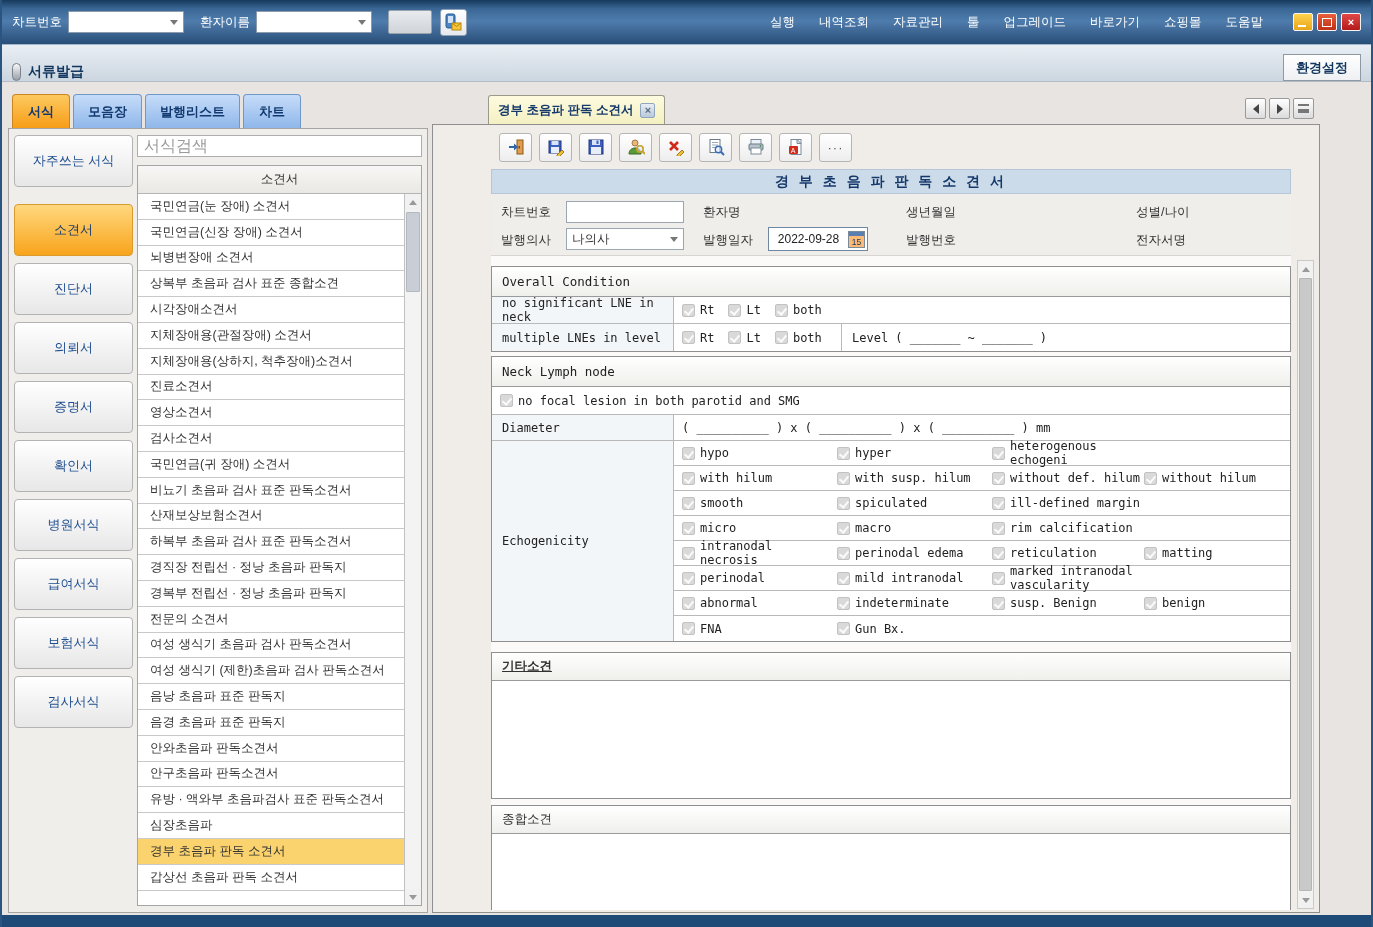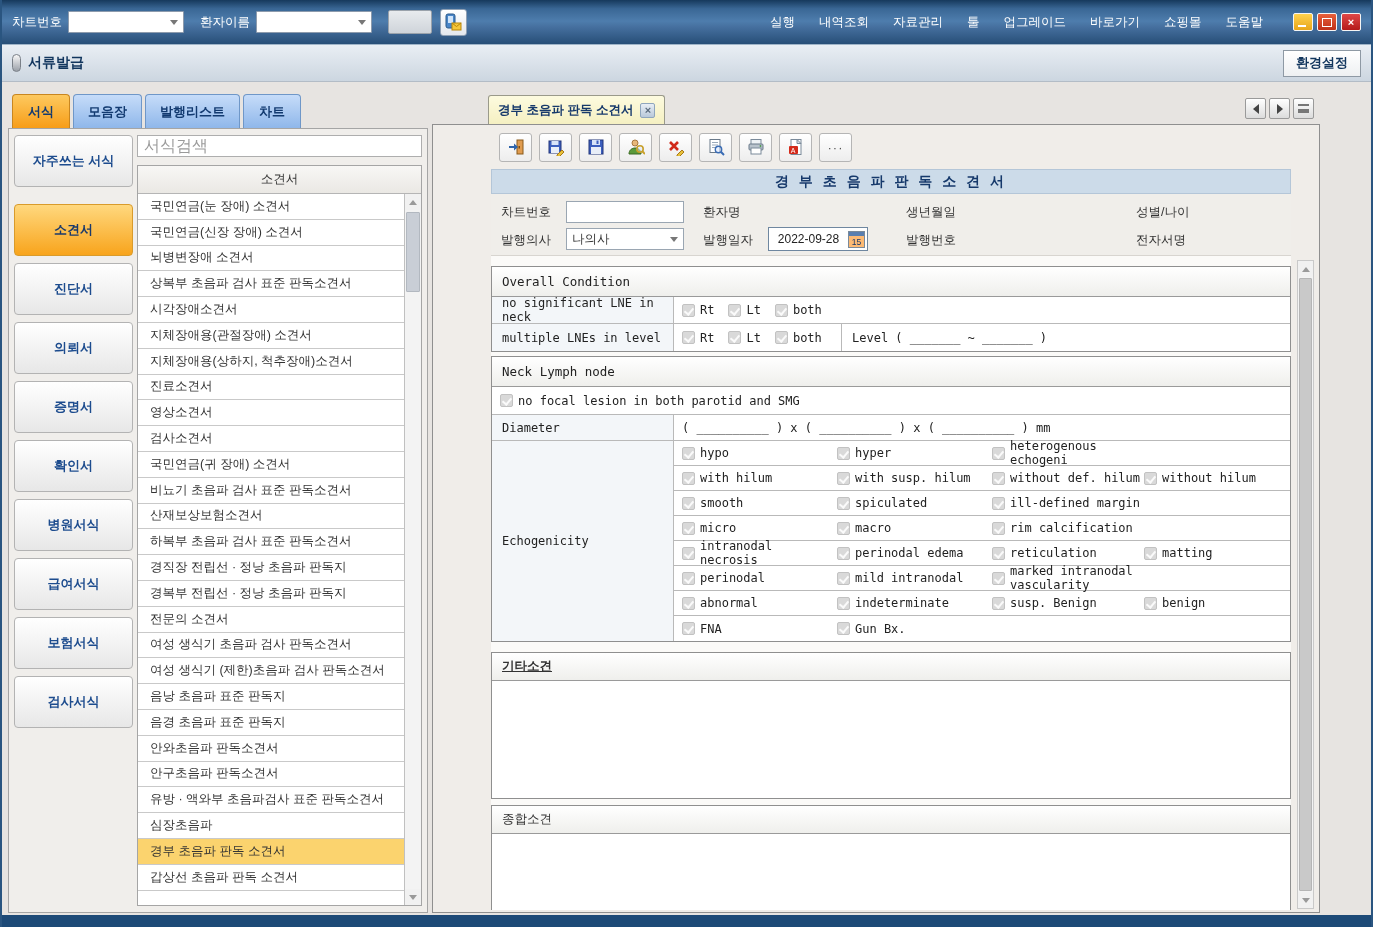--- a/index.html
+++ b/index.html
@@ -27,41 +27,41 @@
   .win-btn { width:20px; height:18px; border:1px solid #f5f5f5; border-radius:2px; margin-left:4px; position:relative;
              display:flex; align-items:center; justify-content:center; color:#fff; font-size:11px; font-weight:bold; }
   .win-min { background:linear-gradient(#ffd24d,#e8a61a); }
   .win-min::after { content:""; position:absolute; left:4px; bottom:3px; width:8px; height:2px; background:#fff; }
   .win-res { background:linear-gradient(#e8603a,#c03018); }
   .win-res::after { content:""; width:8px; height:7px; border:1px solid #fff; background:transparent; }
   .win-close { background:linear-gradient(#e04848,#b41a1a); }
 
   
   .subheader { height:38px; background:linear-gradient(180deg,#e9eef4,#ccd6e0); border-top:1px solid #9fb4c8; border-bottom:1px solid #b3bcc6;
-               display:flex; align-items:center; padding:12px 12px; }
+               display:flex; align-items:flex-end; padding:0 12px; }
   .capsule { width:9px; height:18px; border-radius:5px; background:linear-gradient(#f8f8f8,#9aa0a8); border:1px solid #7a8088; margin-right:7px; }
   .sub-title { color:#12365e; font-weight:bold; font-size:14px; }
   .settings-btn { margin-left:auto; width:78px; height:27px; background:linear-gradient(#ffffff,#eef0f2); border:1px solid #8e99a4;
                   color:#12365e; font-weight:bold; font-size:13px; font-family:"Liberation Sans",sans-serif; }
 
   
   .main { position:relative; height:833px;border-radius:27px; }
 
   
   .left-panel { position:absolute; left:8px; top:12px; width:420px; bottom:2px; }
   .lp-tabs { height:34px; display:flex; gap:3px; padding-left:4px; }
   .lp-tab { min-width:58px; padding:0 14px; display:flex; align-items:center; justify-content:center; font-weight:bold; font-size:13px;
             color:#123a70; border:1px solid #6f97c8; border-bottom:none; border-radius:4px 4px 0 0;
             background:linear-gradient(#c6dcf9,#8fb7ea); cursor:default; }
   .lp-tab.active { background:linear-gradient(#fdc95f,#f79d18); border-color:#c9861f; }
   .lp-body { position:absolute; top:34px; left:0; right:0; bottom:0; border:1px solid #a5a5a5; background:#f0eeeb; }
   .cat-col { position:absolute; left:5px; top:6px; width:119px; bottom:6px; }
   .cat-btn { height:52px; margin-bottom:7px; border:1px solid #b3b3b3; border-radius:4px;
              background:linear-gradient(#ffffff,#e7e7e7); display:flex; align-items:center; justify-content:center;
-             color:#1d4c8e; font-weight:bold; font-size:13px; }
+             color:#1d4c8e; font-weight:normal; font-size:13px; }
   .cat-btn.gap { margin-bottom:17px; }
   .cat-btn.active { background:linear-gradient(#ffd87e,#f8a41c); border-color:#d99b2b; color:#1b3a6b; }
   .list-col { position:absolute; left:128px; top:6px; right:5px; bottom:6px; }
   .search-input { width:100%; height:22px; border:1px solid #aeaeae; padding:0 6px; font-size:16px; font-family:"Liberation Sans",sans-serif; }
   .search-input::placeholder { color:#9a9a9a; }
   .doc-list { position:absolute; top:30px; left:0; right:0; bottom:0; border:1px solid #a5a5a5; background:#fff;
               display:flex; flex-direction:column; overflow:hidden; }
   .doc-header { height:28px; flex:0 0 28px; background:linear-gradient(#f8f7f5,#eae8e4); border-bottom:1px solid #b5b5b5;
                 display:flex; align-items:center; justify-content:center; font-size:12.5px; }
   .doc-lower { flex:1; display:flex; overflow:hidden; }
@@ -219,21 +219,21 @@
           </div>
         <div class="list-col">
           <input class="search-input" placeholder="서식검색" style="">
           <div class="doc-list">
             <div class="doc-header">소견서</div>
             <div class="doc-lower">
               <div class="doc-items">
                   <div class="doc-item">국민연금(눈 장애) 소견서</div>
                   <div class="doc-item">국민연금(신장 장애) 소견서</div>
                   <div class="doc-item">뇌병변장애 소견서</div>
-                  <div class="doc-item">상복부 초음파 검사 표준 판독소견서</div>
+                  <div class="doc-item">상복부 초음파 검사 표준 종합소견</div>
                   <div class="doc-item">시각장애소견서</div>
                   <div class="doc-item">지체장애용(관절장애) 소견서</div>
                   <div class="doc-item">지체장애용(상하지, 척추장애)소견서</div>
                   <div class="doc-item">진료소견서</div>
                   <div class="doc-item">영상소견서</div>
                   <div class="doc-item">검사소견서</div>
                   <div class="doc-item">국민연금(귀 장애) 소견서</div>
                   <div class="doc-item">비뇨기 초음파 검사 표준 판독소견서</div>
                   <div class="doc-item">산재보상보험소견서</div>
                   <div class="doc-item">하복부 초음파 검사 표준 판독소견서</div>

